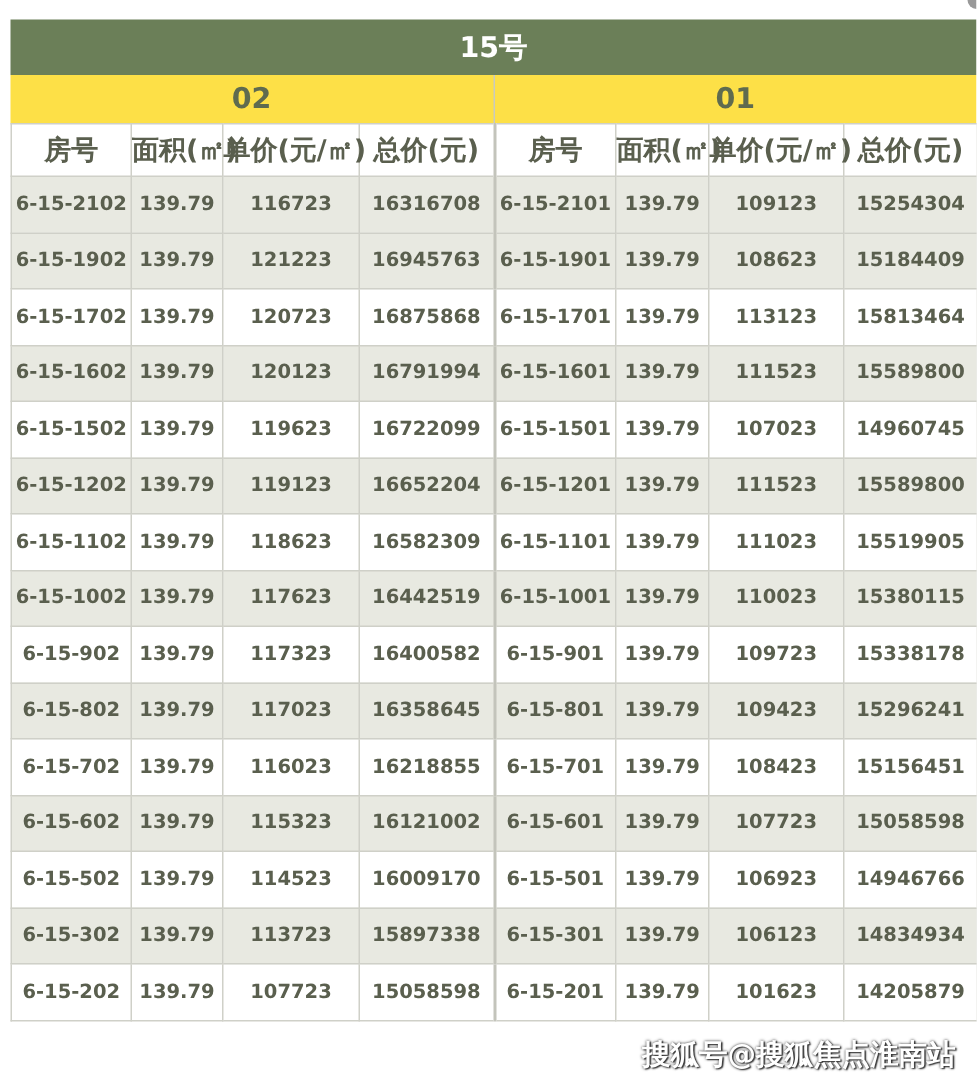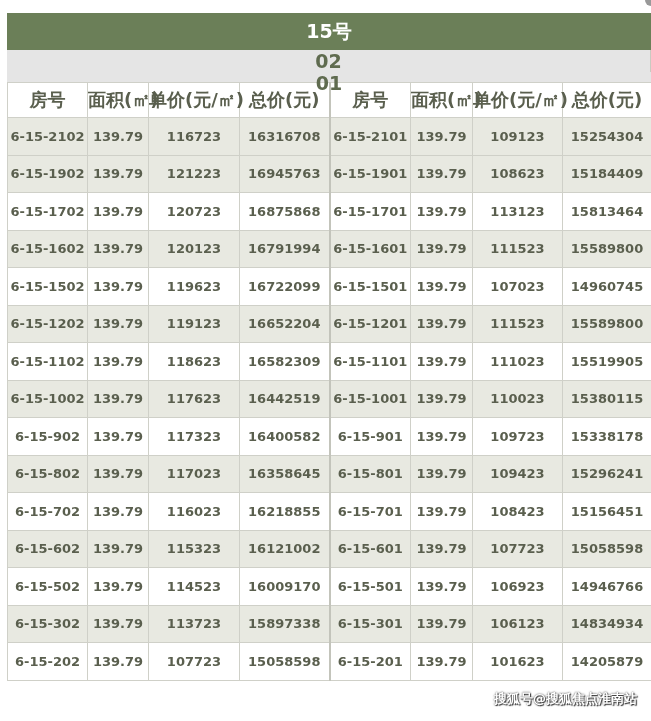--- a/index.html
+++ b/index.html
@@ -1,28 +1,28 @@
 <!DOCTYPE html>
 <html><head>
 <meta charset="utf-8">
 <style>
   html, body { margin:0; padding:0; background:#ffffff; }
   body { width:651px; height:721px; position:relative; overflow:hidden; font-family:"DejaVu Sans", sans-serif; }
   .wrap { position:absolute; left:7px; top:13px; width:644px; }
   .title { height:37px; background:#6b7f58; color:#ffffff; font-weight:bold; font-size:19px; display:flex; align-items:center; justify-content:center;text-align:center; }
-  .units { display:flex; height:32px; background:#e5e5e5;flex-direction:column; }
+  .units { display:flex; height:32px; background:#fde047; }
   .unit { flex:1; display:flex; align-items:center; justify-content:center; color:#5f6b4f; font-weight:bold; font-size:19px; border-right:1px solid #c9cac0; }
   .unit:last-child { border-right:none; }
   table { border-collapse:collapse; width:644px; table-layout:fixed; }
   td, th { border:1px solid #cfd0c8; text-align:center; color:#5a5f4e; font-weight:bold; font-size:13px; padding:0; height:36.5px; white-space:nowrap; }
   th { background:#ffffff; height:34px; font-size:18px; }
   tr.alt td { background:#e8e9e1; }
   tr.plain td { background:#ffffff; }
   .sep { border-left:2px solid #c3c4bb; }
-  .watermark { position:absolute; right:14px; top:690px; color:#ffffff; font-weight:bold; font-size:13px; text-shadow:0 0 2px #333, 1px 1px 1px #333; }
+  .watermark { position:absolute; right:14px; top:690px; color:#ffffff; font-weight:bold; font-size:19px; text-shadow:0 0 2px #333, 1px 1px 1px #333; }
   .corner { position:absolute; right:0; top:0; width:6px; height:6px; background:#999; border-radius:0 0 0 6px; }
 </style>
 </head>
 <body>
 
 <div class="corner"></div>
 
 <div class="wrap">
   <div class="title">15号</div>
   <div class="units">

